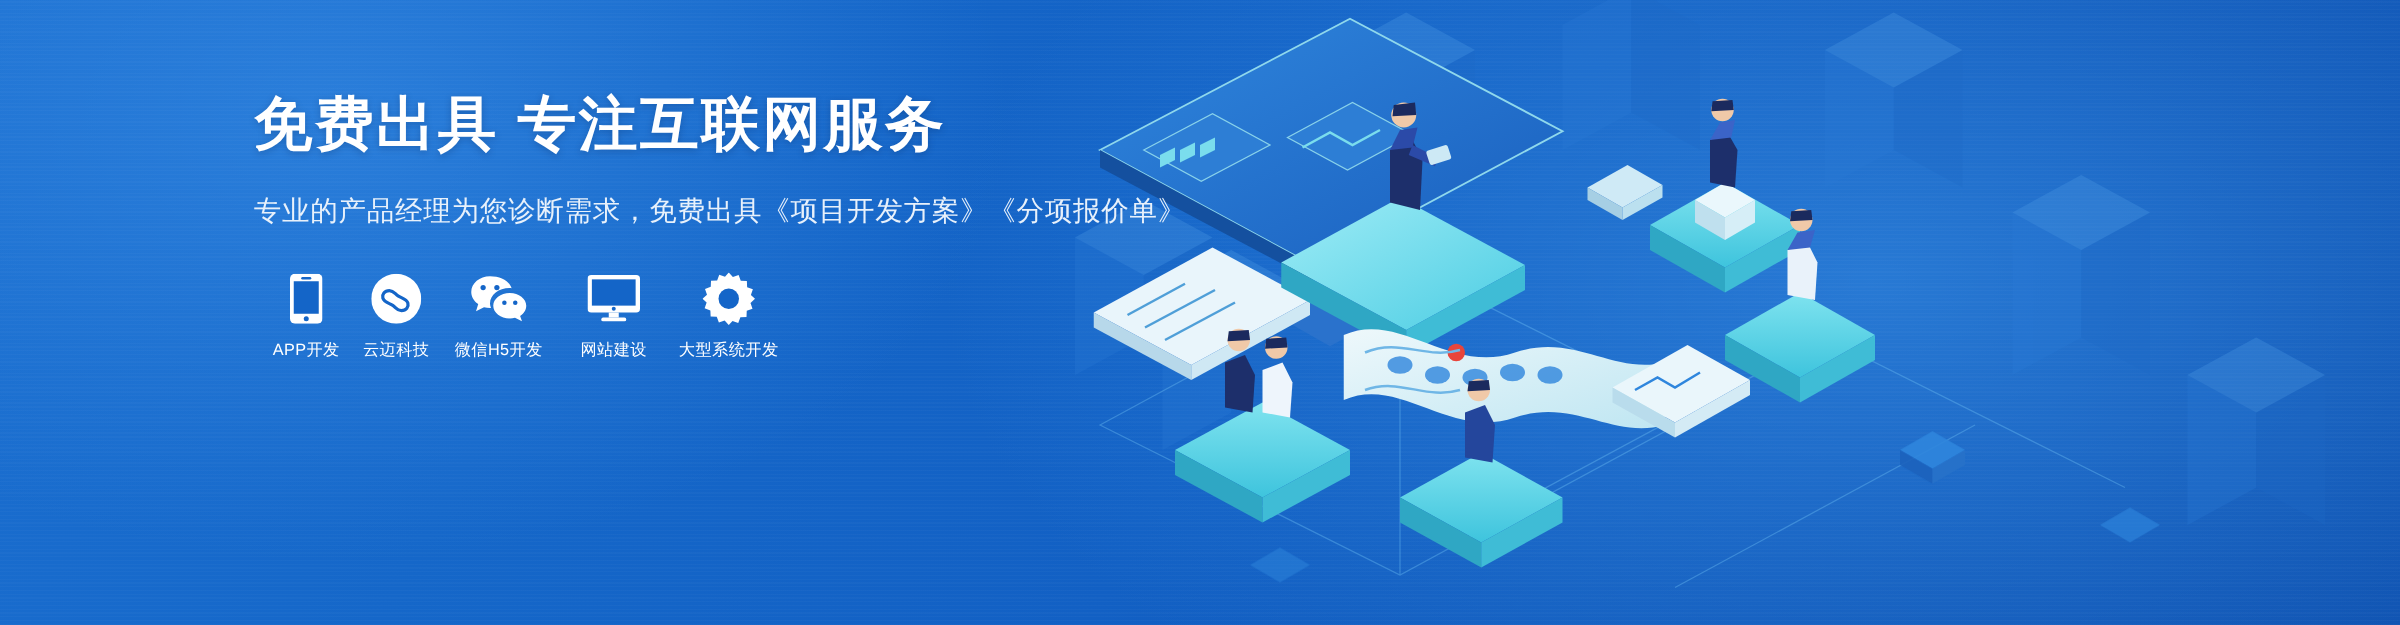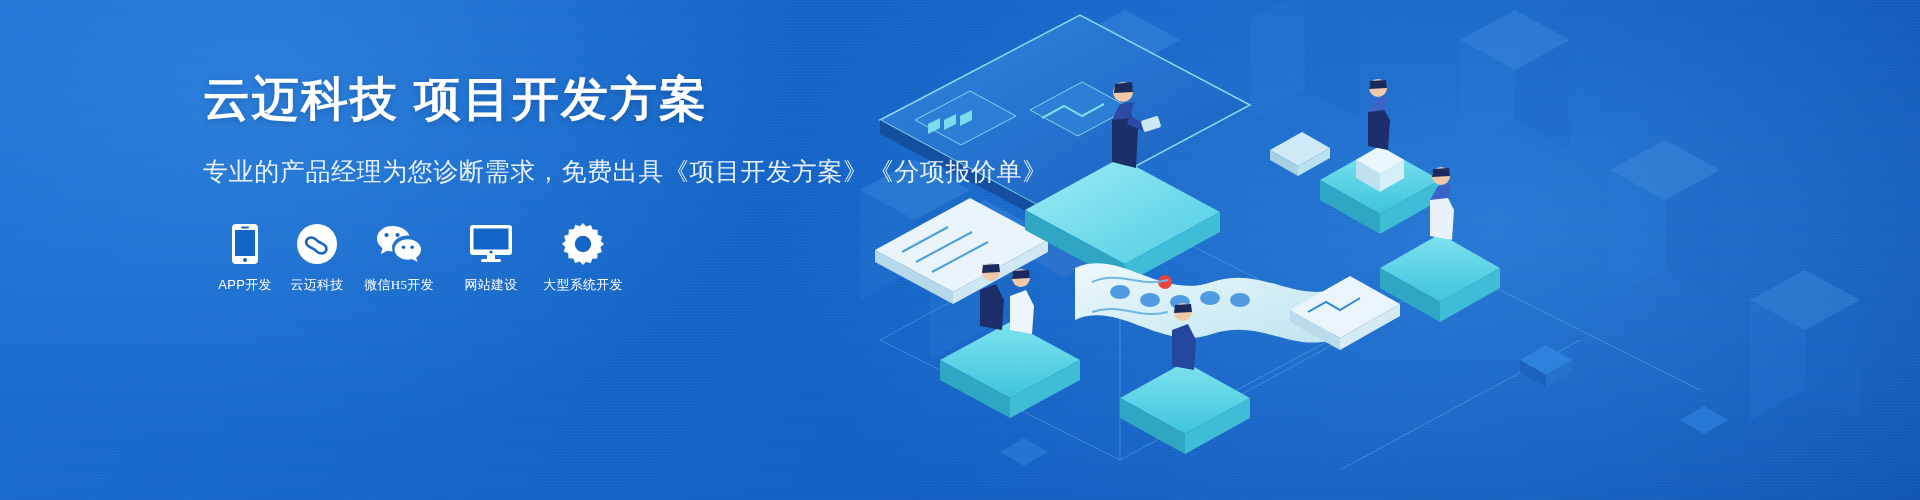--- a/index.html
+++ b/index.html
@@ -36,21 +36,21 @@
     font-size:47px;
     font-weight:bold;
     color:#ffffff;
     letter-spacing:2px;
     line-height:1.16;
     white-space:nowrap;
     text-shadow:0 2px 6px rgba(0,30,80,.25);
   }
   .sublines{ margin-top:24px; }
   .subline{
-    font-size:25px;
+    font-size:22px;
     color:#e8f1fb;
     line-height:1.62;
     letter-spacing:.6px;
     white-space:nowrap;
   }
 
   
   .services{
     display:flex;
     align-items:flex-start;
@@ -69,21 +69,21 @@
     display:flex;align-items:center;justify-content:center;
     margin-bottom:9px;
   }
   .service .ico svg{ display:block; fill:#ffffff; }
   .service .cap{
     font-size:13px;
     color:#ffffff;
     white-space:nowrap;
     letter-spacing:.3px;
   }
-  .service.wide{ width:92px;font-family:Liberation Serif, serif; }
+  .service.wide{ width:92px; }
 
   
   .art{ position:absolute; right:0; top:0; width:1100px; height:500px; z-index:3; }
   .art svg{ display:block; }
 </style>
 </head>
 <body>
 
 <div class="banner">
 
@@ -277,21 +277,21 @@
         <path d="M726 375 L726 387 L752 372 L752 360 Z" fill="#2872c9"></path>
 
         <path d="M860 420 L884 406 L908 420 L884 434 Z" fill="#2f86dd" opacity=".7"></path>
         <path d="M180 452 L204 438 L228 452 L204 466 Z" fill="#2f86dd" opacity=".55"></path>
       </g>
     </svg>
   </div>
 
   <div class="content">
 
-    <div class="headline">云迈科技 项目开发方案</div>
+    <div class="headline">免费出具 专注互联网服务</div>
 
     <div class="sublines">
       <div class="subline">专业的产品经理为您诊断需求，免费出具《项目开发方案》《分项报价单》</div>
     </div>
 
     <div class="services">
 
       <div class="service">
         <span class="ico">
           <svg width="26" height="40" viewBox="0 0 26 40">

